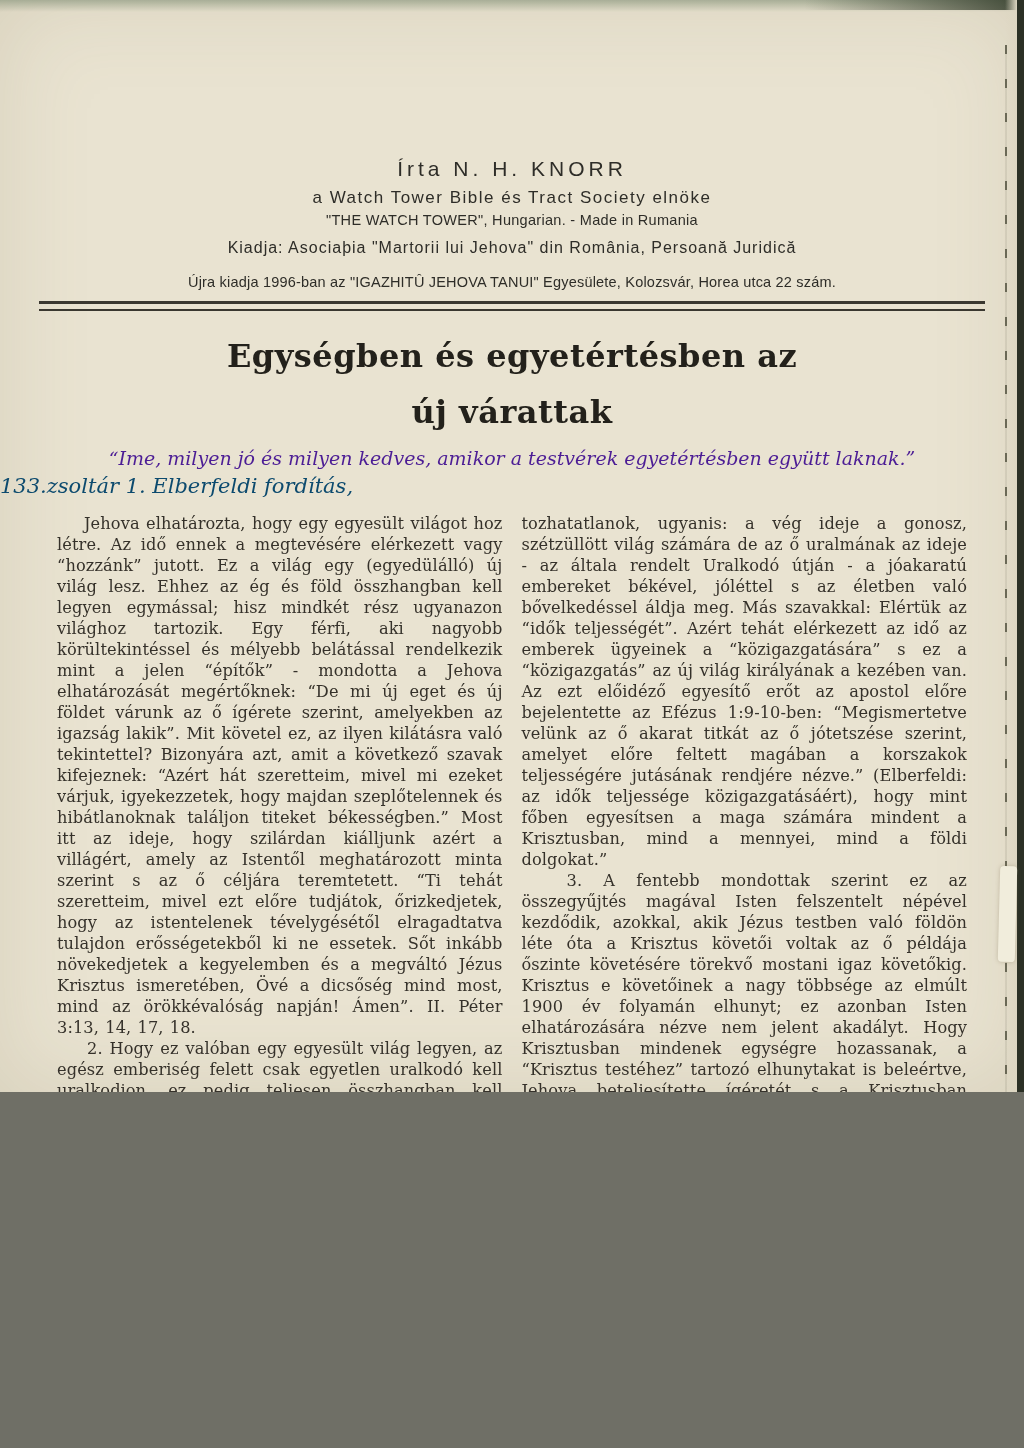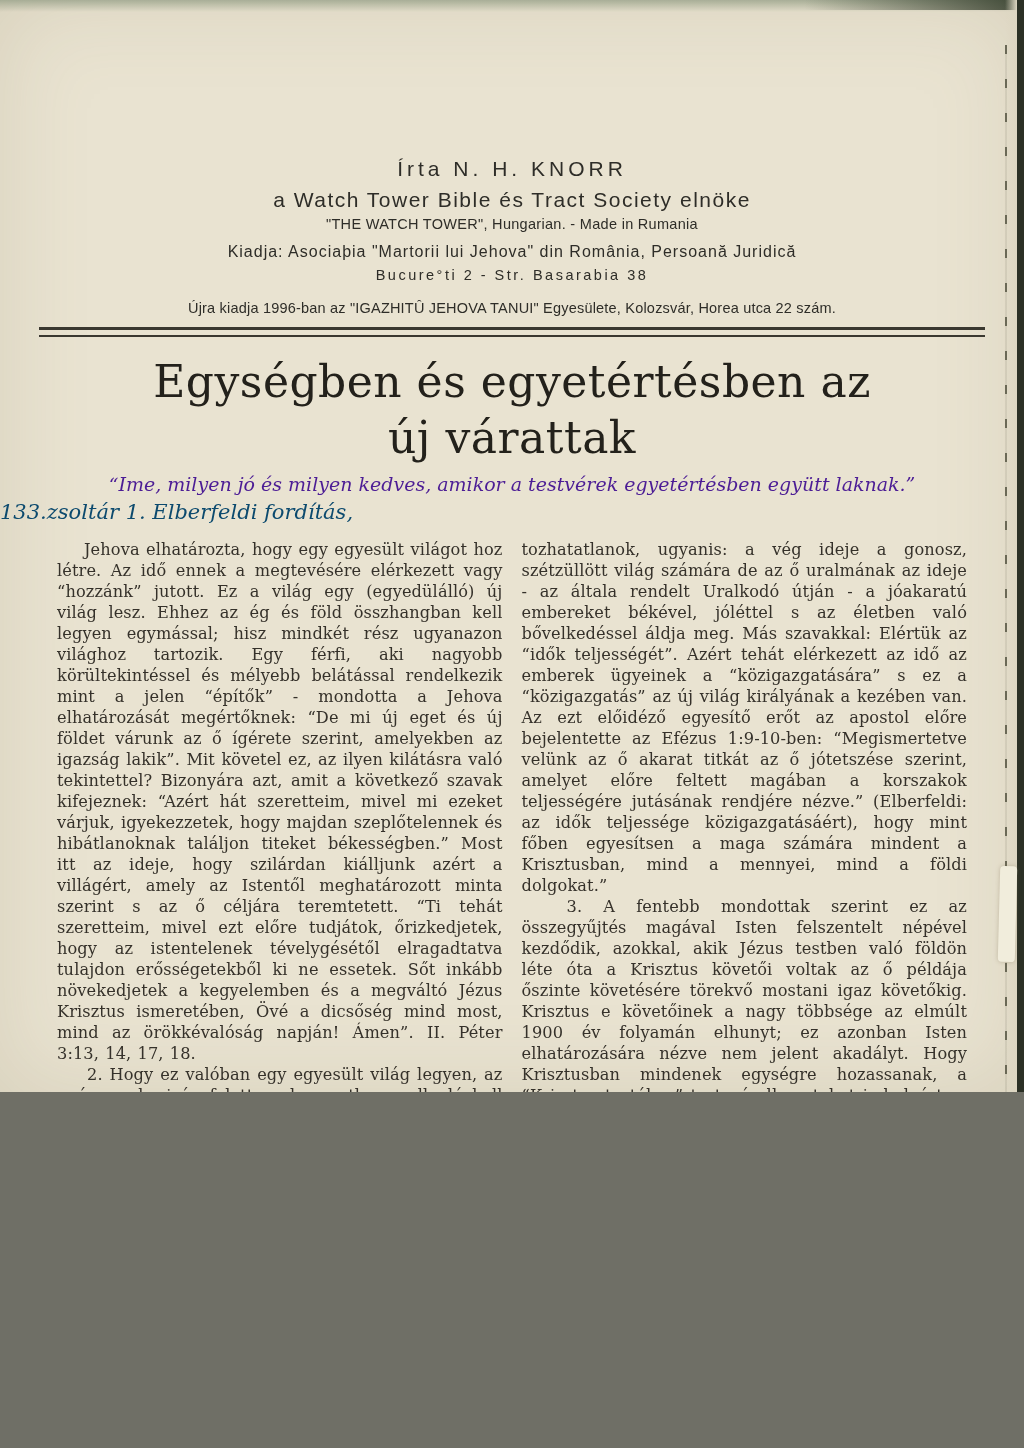--- a/index.html
+++ b/index.html
@@ -45,40 +45,40 @@
   }
 
   
   .header {
     padding-top:157px;
     text-align:center;
     font-family:"Liberation Sans", sans-serif;
     color:#2e2d28;
   }
   .h-byline   { font-size:21px; letter-spacing:4px; }
-  .h-role     { font-size:21px; letter-spacing:1.5px; margin-top:7px; }
+  .h-role     { font-size:17px; letter-spacing:1.5px; margin-top:7px; }
   .h-addr     { font-size:14.5px; letter-spacing:0.5px; margin-top:5px; }
   .h-edition  { font-size:14.5px; letter-spacing:0.3px; margin-top:4px; }
   .h-pub      { font-size:16px; letter-spacing:1px; margin-top:11px; }
   .h-pub2     { font-size:14.5px; letter-spacing:2.5px; margin-top:6px; }
   .h-reprint  { font-size:14.5px; letter-spacing:0.2px; margin-top:17px; }
 
   .rule {
     margin:11px auto 0;
     width:946px; height:5px;
     border-top:3px solid #3a3830;
     border-bottom:2px solid #3a3830;
   }
 
   
   .title {
     margin-top:17px;
     text-align:center;
-    font-weight:normal;
-    font-size:44px;
+    font-weight:bold;
+    font-size:32px;
     line-height:56px;
     letter-spacing:0.5px;
     color:#23211b;
   }
   .epigraph {
     margin-top:7px; text-align:center;
     font-style:italic; font-size:19px; color:#4c1d95;
   }
   .epigraph-source {
     margin-top:5px; text-align:left;
@@ -111,21 +111,20 @@
   <div class="crease"></div>
   <div class="patch p1"></div>
   <div class="patch p2"></div>
   <div class="bottom-smudge"></div>
 
   <div class="header">
     <div class="h-byline">Írta N. H. KNORR</div>
     <div class="h-role">a Watch Tower Bible és Tract Society elnöke</div>
     <div class="h-edition">"THE WATCH TOWER", Hungarian. - Made in Rumania</div>
     <div class="h-pub">Kiadja: Asociaþia "Martorii lui Jehova" din România, Persoană Juridică</div>
-    <div class="h-pub2">Bucure°ti 2 - Str. Basarabia 38</div>
     <div class="h-reprint">Újra kiadja 1996-ban az "IGAZHITÛ JEHOVA TANUI" Egyesülete, Kolozsvár, Horea utca 22 szám.</div>
   </div>
 
   <div class="rule"></div>
 
   <div class="title">
     <div>Egységben és egyetértésben az</div>
     <div>új várattak</div>
   </div>
   <div class="epigraph">“Ime, milyen jó és milyen kedves, amikor a testvérek egyetértésben együtt laknak.”</div>

